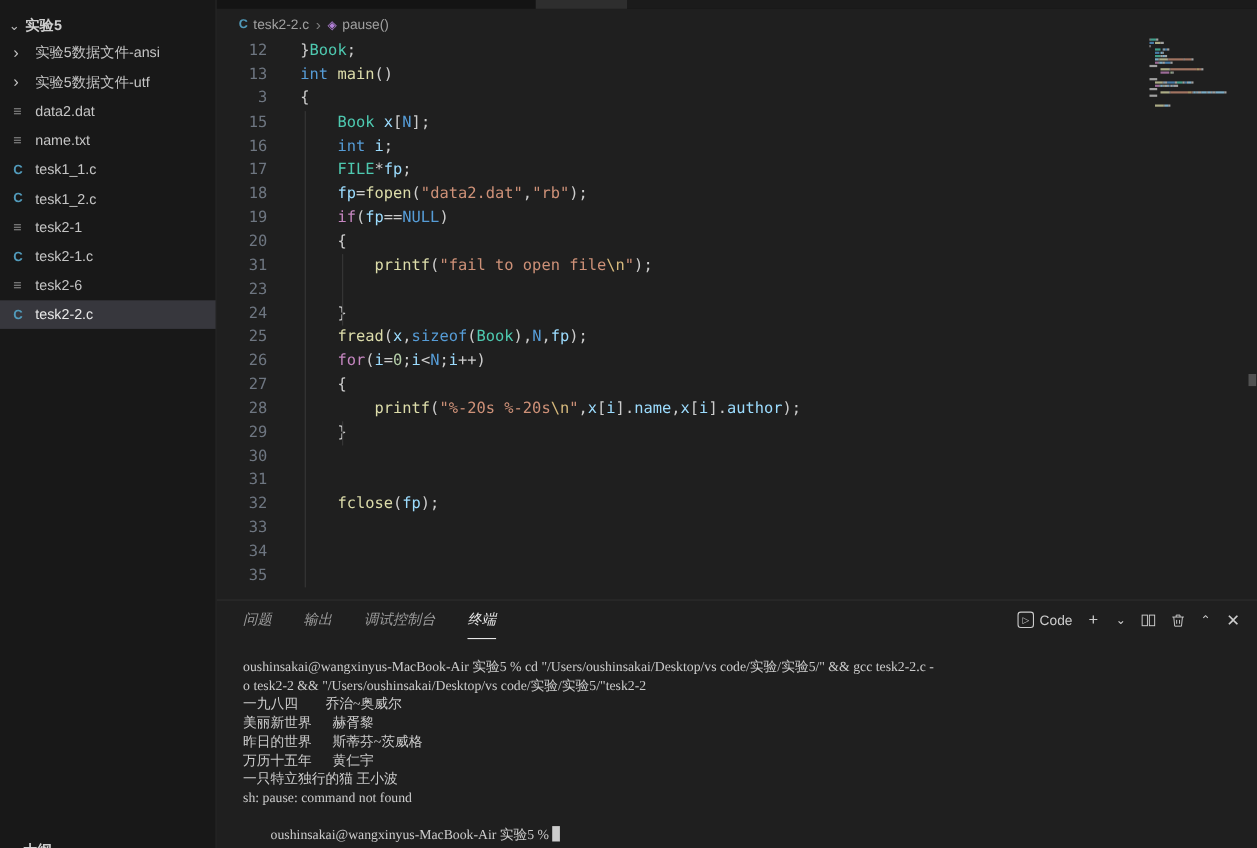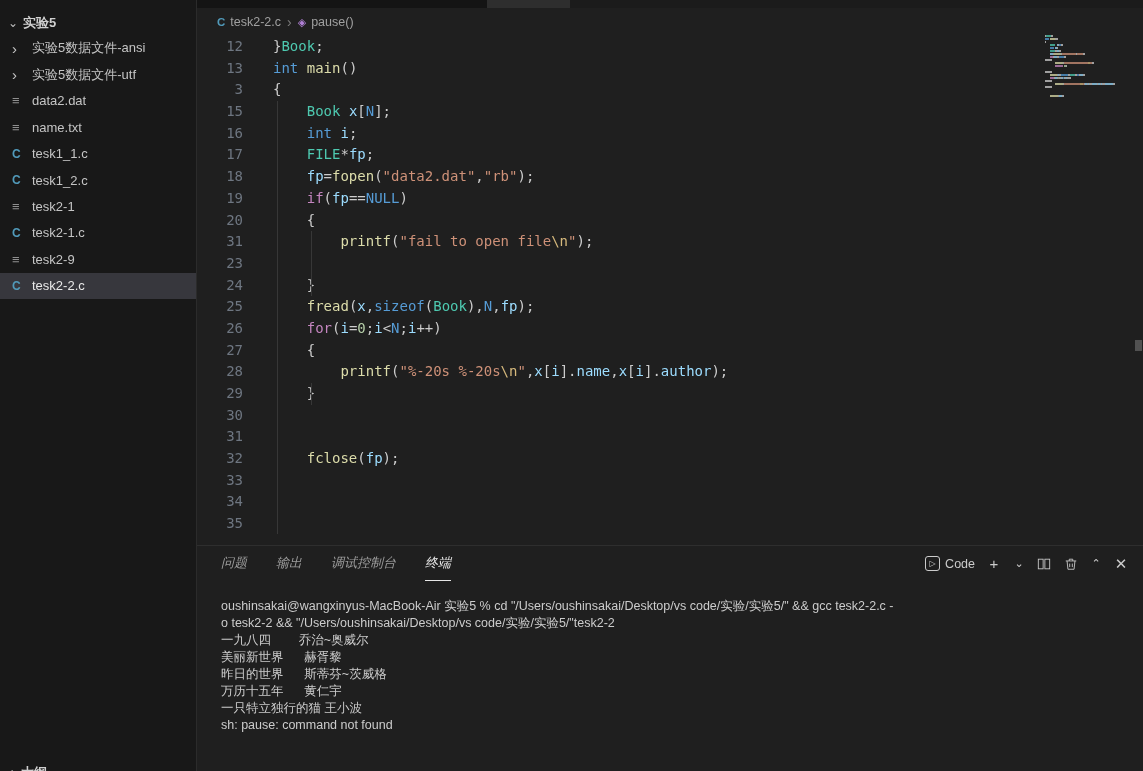--- a/index.html
+++ b/index.html
@@ -80,21 +80,21 @@
   .launch-profile { display:flex; align-items:center; gap:5px; font-size:12.5px;
                     color:#cccccc; cursor:pointer; }
   .pa-play { display:inline-flex; align-items:center; justify-content:center;
              width:15px; height:15px; border:1px solid #cccccc; border-radius:3px;
              font-size:8px; color:#cccccc; }
   .pa-ico { cursor:pointer; display:inline-flex; align-items:center; justify-content:center;
             width:16px; height:16px; font-size:15px; color:#cccccc; }
   .pa-ico.small { font-size:11px; width:12px; }
 
   .terminal { position:absolute; top:52px; left:24px; right:10px; bottom:0;
-              font-family:Liberation Sans, sans-serif; font-size:12.5px;
+              font-family:Liberation Serif, serif; font-size:12.5px;
               line-height:17px; color:#cccccc; cursor:text; }
   .term-line { white-space:pre; height:17px; }
   .cursor { display:inline-block; width:7px; height:14px; background:#cccccc;
             vertical-align:-2px; }
 </style>
 </head>
 <body>
 
 <div class="app">
 
@@ -140,21 +140,21 @@
           <span class="ex-label">tesk2-1</span>
         </div>
 
         <div class="ex-item">
           <span class="ex-ico ico-c">C</span>
           <span class="ex-label">tesk2-1.c</span>
         </div>
 
         <div class="ex-item">
           <span class="ex-ico ico-doc">≡</span>
-          <span class="ex-label">tesk2-9</span>
+          <span class="ex-label">tesk2-6</span>
         </div>
 
         <div class="ex-item selected">
           <span class="ex-ico ico-c">C</span>
           <span class="ex-label">tesk2-2.c</span>
         </div>
       </div>
     <div class="sb-bottom">
       <div class="sb-bottom-inner">
         <span class="sb-chev">›</span>
@@ -291,16 +291,19 @@
           <div class="term-line">美丽新世界      赫胥黎</div>
 
           <div class="term-line">昨日的世界      斯蒂芬~茨威格</div>
 
           <div class="term-line">万历十五年      黄仁宇</div>
 
           <div class="term-line">一只特立独行的猫 王小波</div>
 
           <div class="term-line">sh: pause: command not found</div>
         </div>
+      <div class="term-line">
+        <span>oushinsakai@wangxinyus-MacBook-Air 实验5 % </span><span class="cursor"></span>
+      </div>
     </div>
   </section>
 
 </div>
 
 </body></html>

